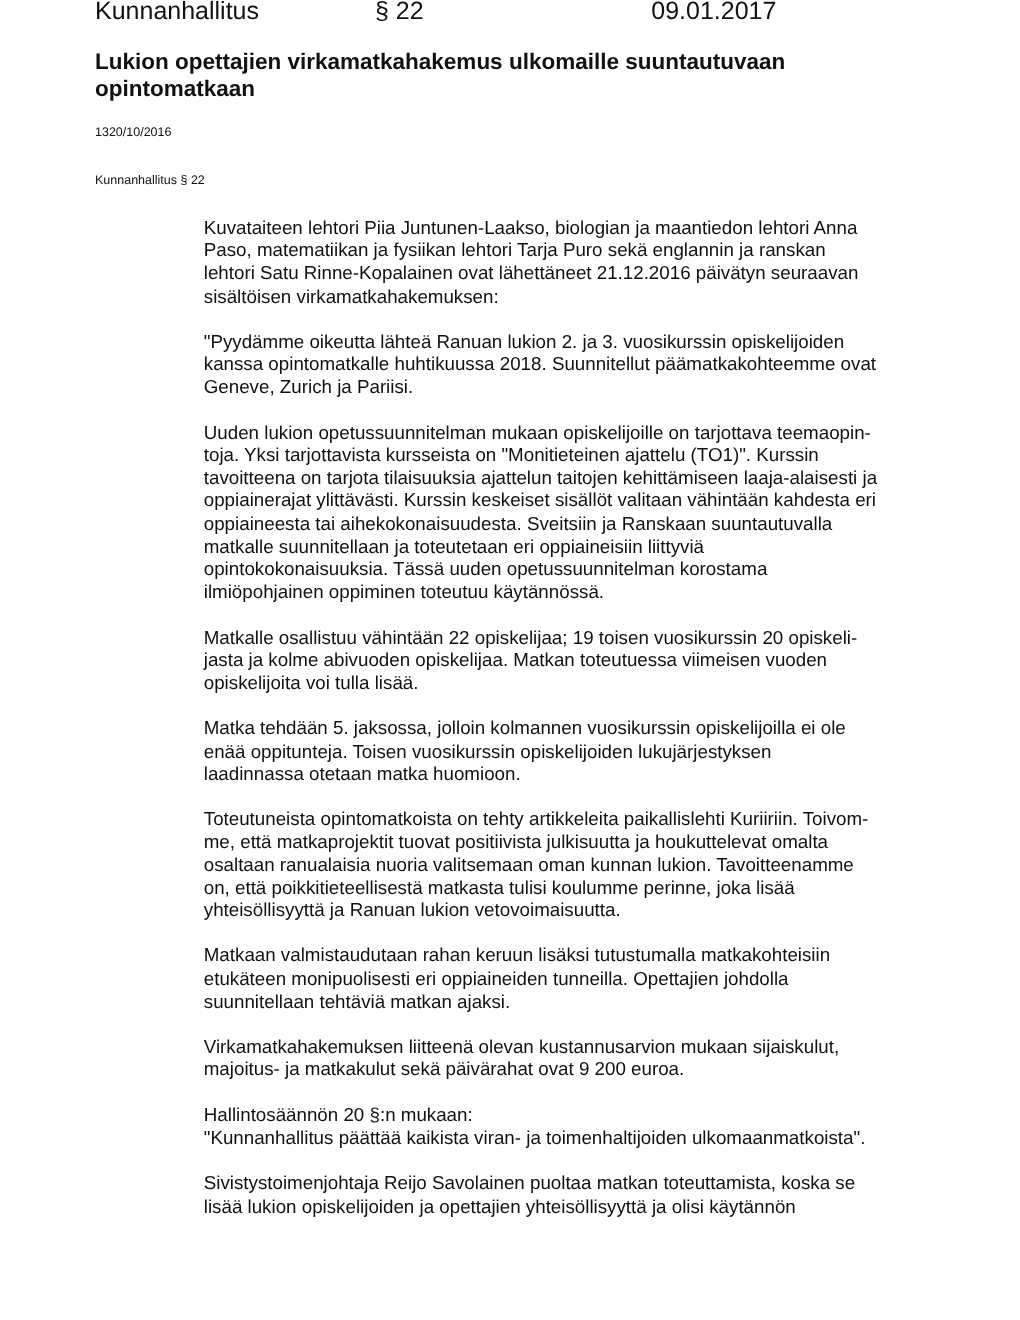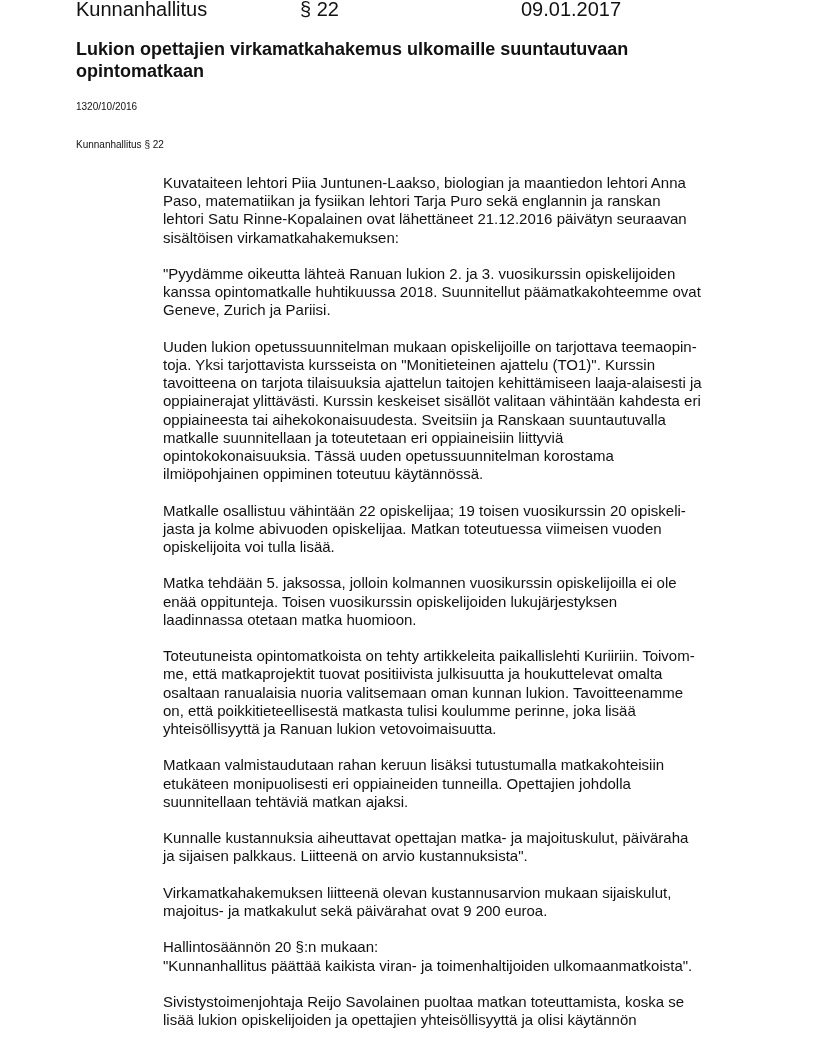--- a/index.html
+++ b/index.html
@@ -75,24 +75,20 @@
       <span class="line">osaltaan ranualaisia nuoria valitsemaan oman kunnan lukion. Tavoitteenamme</span>
       <span class="line">on, että poikkitieteellisestä matkasta tulisi koulumme perinne, joka lisää</span>
       <span class="line">yhteisöllisyyttä ja Ranuan lukion vetovoimaisuutta.</span>
     </p>
     <p class="para">
       <span class="line">Matkaan valmistaudutaan rahan keruun lisäksi tutustumalla matkakohteisiin</span>
       <span class="line">etukäteen monipuolisesti eri oppiaineiden tunneilla. Opettajien johdolla</span>
       <span class="line">suunnitellaan tehtäviä matkan ajaksi.</span>
     </p>
     <p class="para">
-      <span class="line">Kunnalle kustannuksia aiheuttavat opettajan matka- ja majoituskulut, päiväraha</span>
-      <span class="line">ja sijaisen palkkaus. Liitteenä on arvio kustannuksista".</span>
-    </p>
-    <p class="para">
       <span class="line">Virkamatkahakemuksen liitteenä olevan kustannusarvion mukaan sijaiskulut,</span>
       <span class="line">majoitus- ja matkakulut sekä päivärahat ovat 9 200 euroa.</span>
     </p>
     <p class="para">
       <span class="line">Hallintosäännön 20 §:n mukaan:</span>
       <span class="line">"Kunnanhallitus päättää kaikista viran- ja toimenhaltijoiden ulkomaanmatkoista".</span>
     </p>
     <p class="para">
       <span class="line">Sivistystoimenjohtaja Reijo Savolainen puoltaa matkan toteuttamista, koska se</span>
       <span class="line">lisää lukion opiskelijoiden ja opettajien yhteisöllisyyttä ja olisi käytännön</span>

